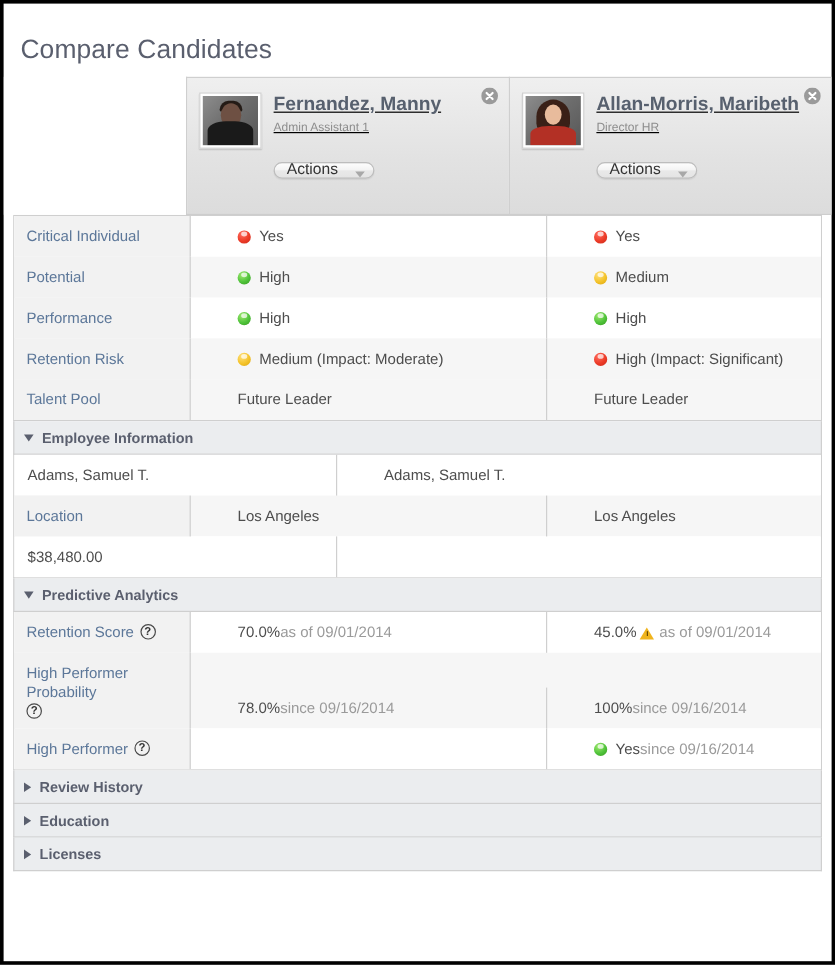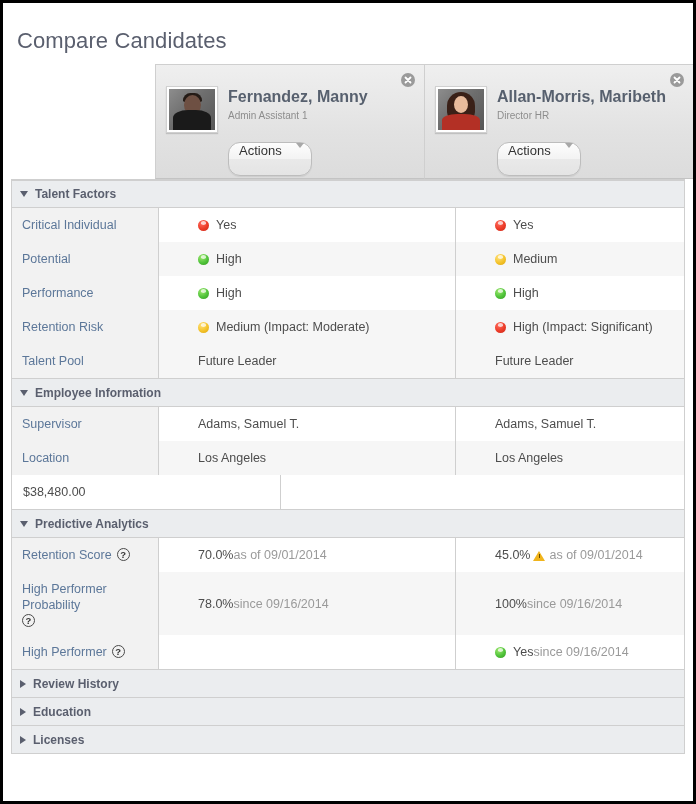--- a/index.html
+++ b/index.html
@@ -46,21 +46,22 @@
     background: #ffffff;
   }
   .cand-card {
     position: relative;
     box-sizing: border-box;
     width: 270px;
     flex: 0 0 270px;
     background: linear-gradient(to bottom, #efefef 0%, #e2e2e2 60%, #dcdcdc 100%);
     border: 1px solid #cfcfcf;
     border-bottom: 1px solid #c3c3c3;
-    padding: 21px 10px 0 10px;
+    padding: 12px 10px 0 10px;
+    text-decoration: underline;
   }
   .cand-card.second {
     width: 269px;
     flex: 0 0 269px;
     border-left: none;
   }
   .cand-top {
     display: flex;
     align-items: flex-start;
   }
@@ -121,25 +122,25 @@
     width: 14px;
     height: 14px;
     cursor: pointer;
   }
   .actions-wrap {
     margin-top: 8px;
     margin-left: 62px;
   }
   .actions-btn {
     display: inline-flex;
-    align-items: flex-start;
+    align-items: flex-end;
     justify-content: space-between;
     box-sizing: border-box;
     min-width: 84px;
-    height: 34px;
+    height: 14px;
     padding: 0 7px 0 10px;
     background: linear-gradient(to bottom, #fdfdfd 0%, #f3f3f3 50%, #e9e9e9 51%, #e4e4e4 100%);
     border: 1px solid #bdbdbd;
     border-radius: 12px;
     font-size: 13px;
     color: #333333;
     cursor: pointer;
     box-shadow: 0 1px 1px rgba(0,0,0,0.07);
   }
   .actions-btn .caret {
@@ -189,21 +190,21 @@
     border-left: 1px solid #cfcfcf;
     border-right: 1px solid #cfcfcf;
     border-bottom: 1px solid #cfcfcf;
   }
   .row {
     display: flex;
     min-height: 34px;
     background: #ffffff;
     gap: 28px;
   }
-  .row.alt { background: #f6f6f6; }
+  .row.alt { background: #f6f6f6; align-items: flex-end; }
   .cell-label {
     box-sizing: border-box;
     width: 147px;
     flex: 0 0 147px;
     background: #f2f2f2;
     border-right: 1px solid #cfcfcf;
     color: #5c7799;
     font-size: 12.5px;
     padding: 9px 8px 9px 10px;
     line-height: 16px;
@@ -344,24 +345,20 @@
       <div class="actions-wrap">
         <div class="actions-btn">
           <span>Actions</span>
           <span class="caret"></span>
         </div>
       </div>
     </div>
   </div>
 
   <div class="sections" id="sections">
-      <div class="sec-head first">
-        <span class="tri open"></span>
-        <span>Talent Factors</span>
-      </div>
       <div class="sec-body">
         <div class="row">
           <div class="cell-label">
             <span class="lbl-text">Critical Individual</span>
           </div>
           <div class="cell-val div">
             <span class="dot red"></span>
             <span class="val-text">Yes</span>
           </div>
           <div class="cell-val last">
@@ -419,23 +416,20 @@
             <span class="val-text">Future Leader</span>
           </div>
         </div>
       </div>
       <div class="sec-head">
         <span class="tri open"></span>
         <span>Employee Information</span>
       </div>
       <div class="sec-body">
         <div class="row">
-          <div class="cell-label">
-            <span class="lbl-text">Supervisor</span>
-          </div>
           <div class="cell-val div">
             <span class="val-text">Adams, Samuel T.</span>
           </div>
           <div class="cell-val last">
             <span class="val-text">Adams, Samuel T.</span>
           </div>
         </div>
         <div class="row alt">
           <div class="cell-label">
             <span class="lbl-text">Location</span>

